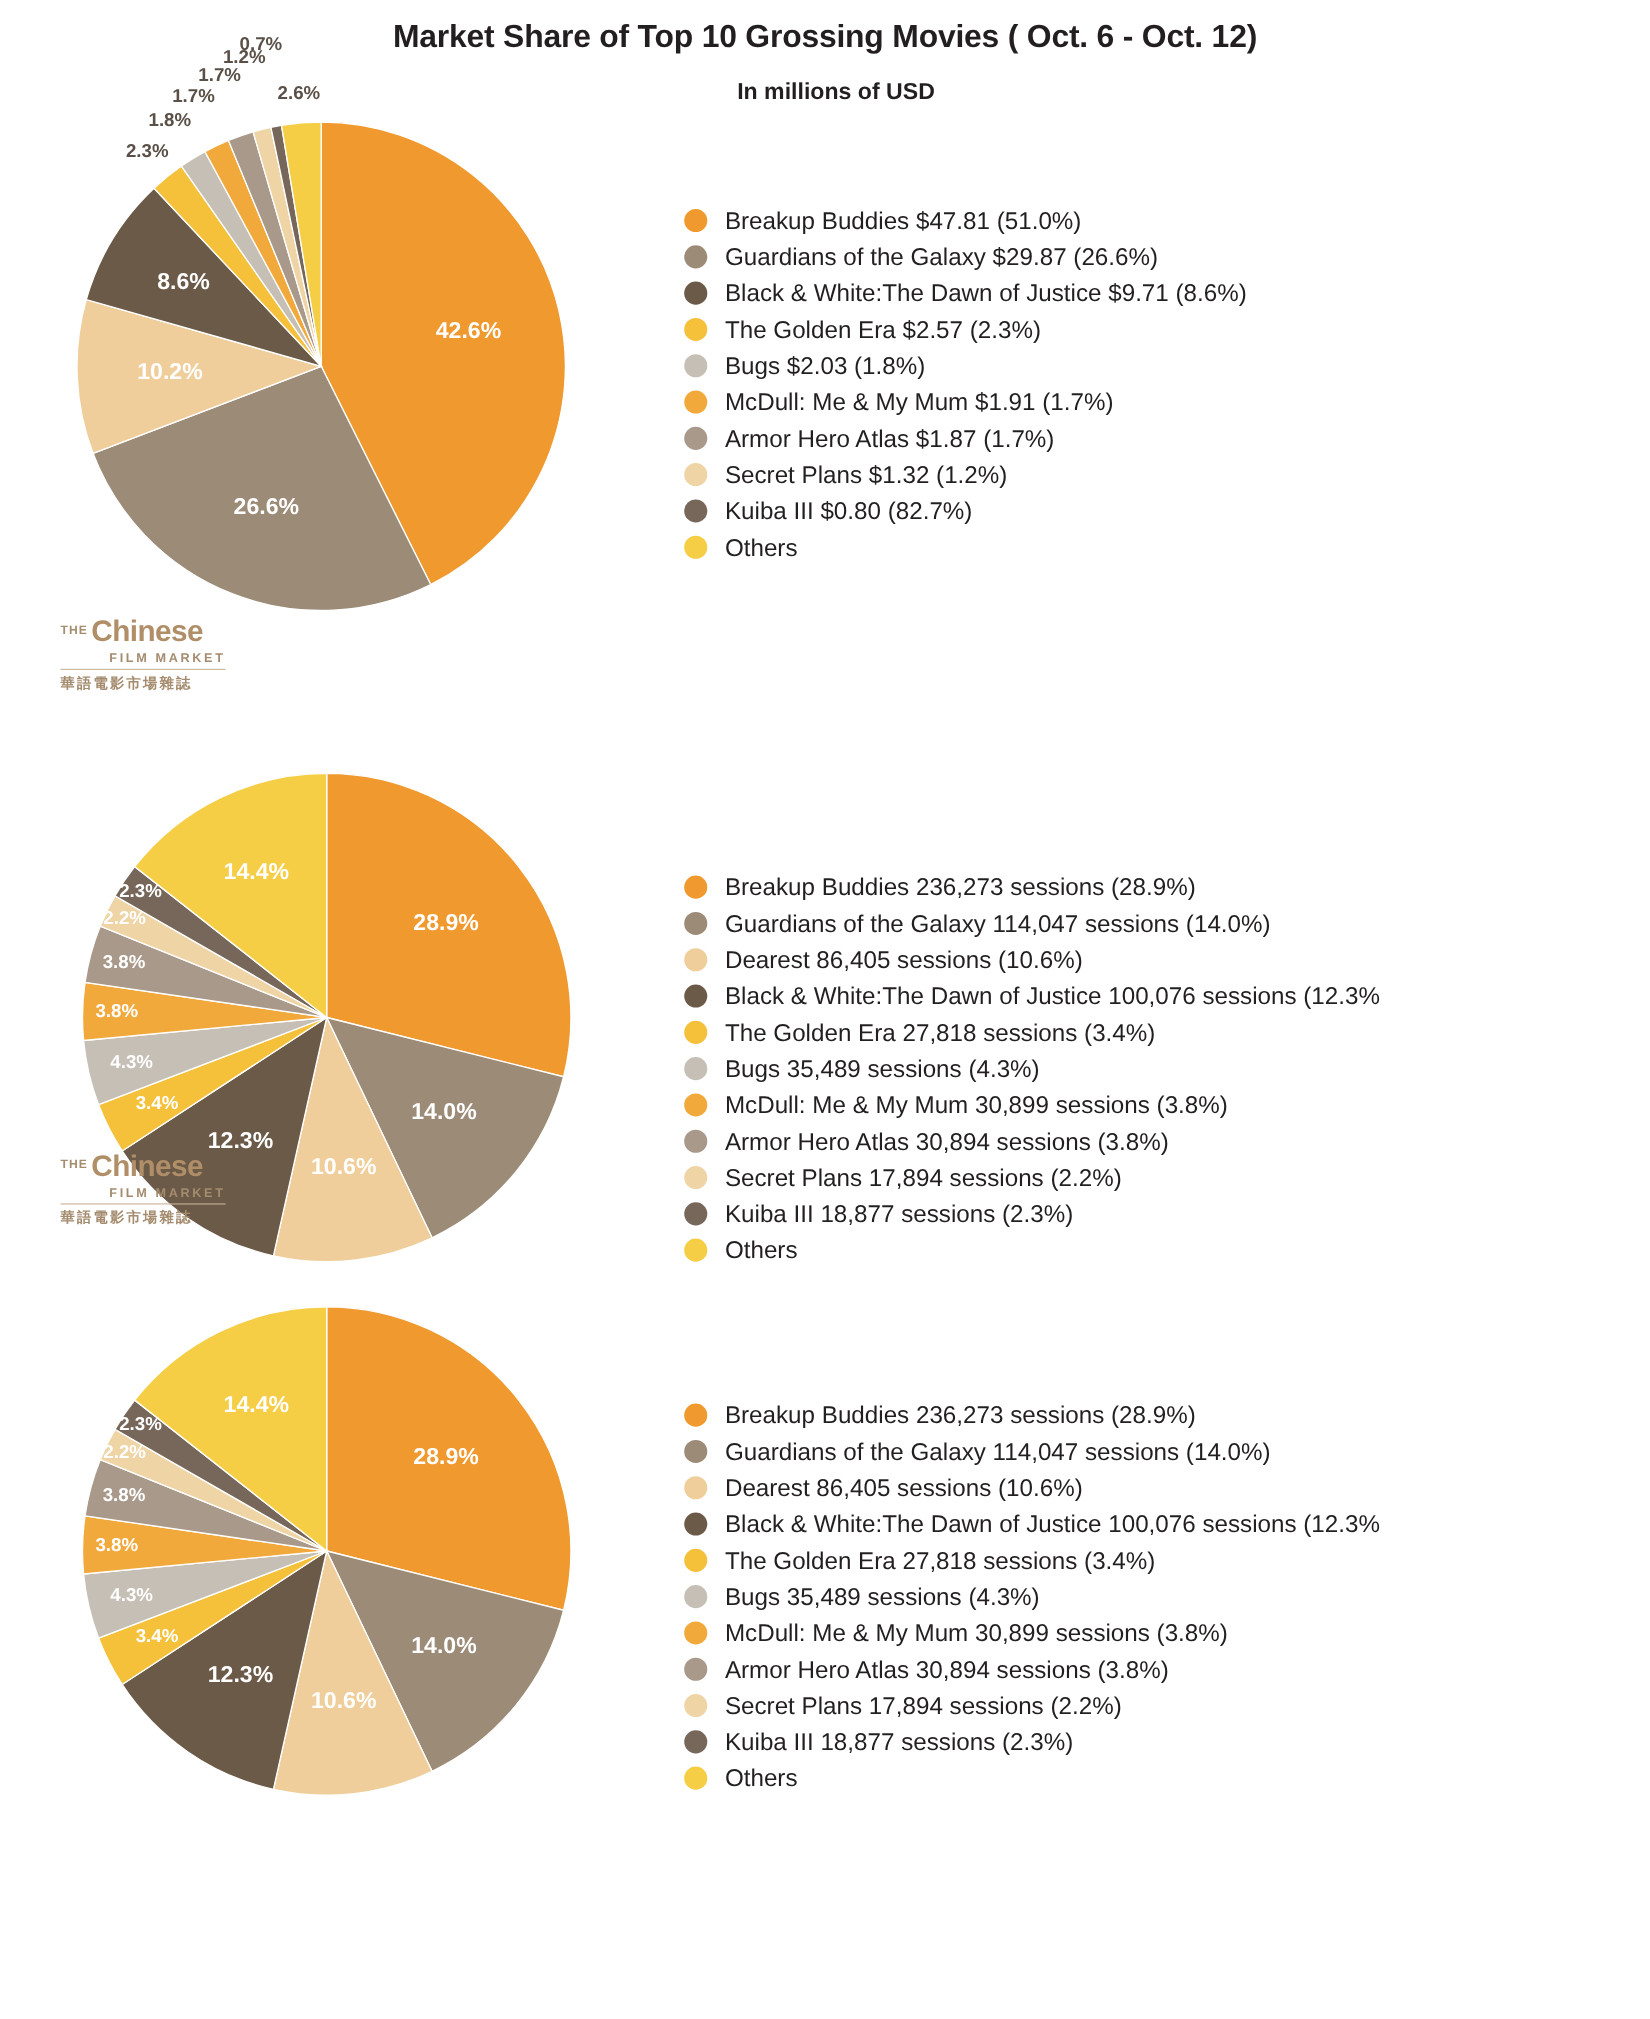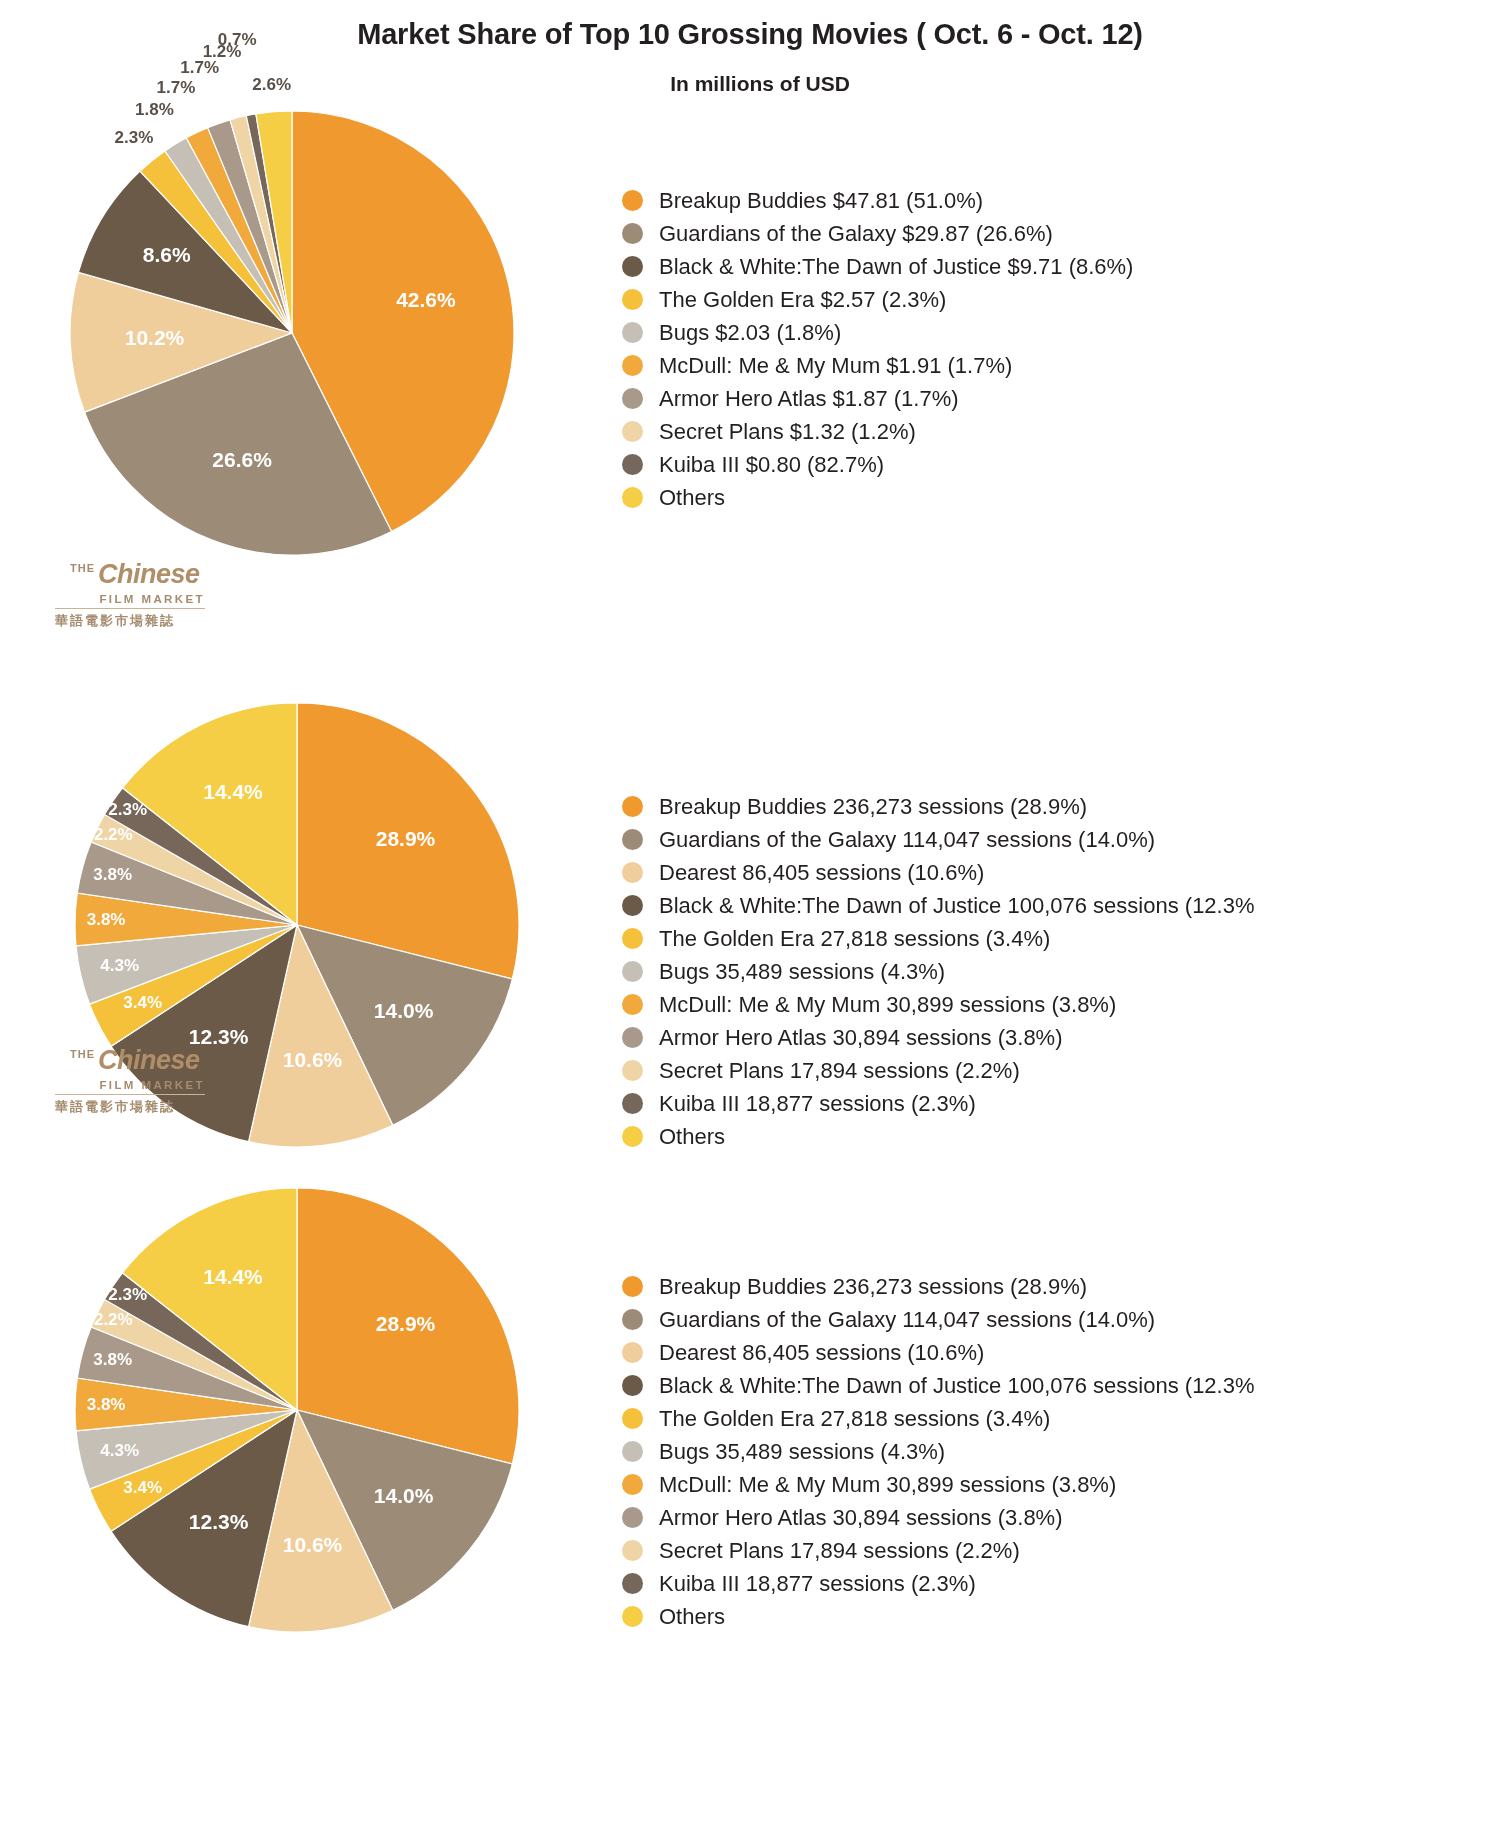--- a/index.html
+++ b/index.html
@@ -49,27 +49,25 @@
   .logo{
     position:absolute;
     width:150px;
   }
   .logo .l1{
     font-size:13px;
     color:#a58c6f;
     font-weight:bold;
     letter-spacing:0.5px;
     display:flex;
-    align-items:flex-start;
-    margin-left:15px;
+    align-items:center;
   }
   .logo .l1 .the{font-size:11px;margin-right:3px;margin-bottom:3px;letter-spacing:1px;}
   .logo .l1 .chinese{
     font-size:27px;
-    font-style:italic;
     font-weight:bold;
     color:#b08e68;
     letter-spacing:-0.5px;
     line-height:0.95;
   }
   .logo .l2{
     font-size:11.5px;
     color:#a58c6f;
     font-weight:bold;
     letter-spacing:2.4px;

